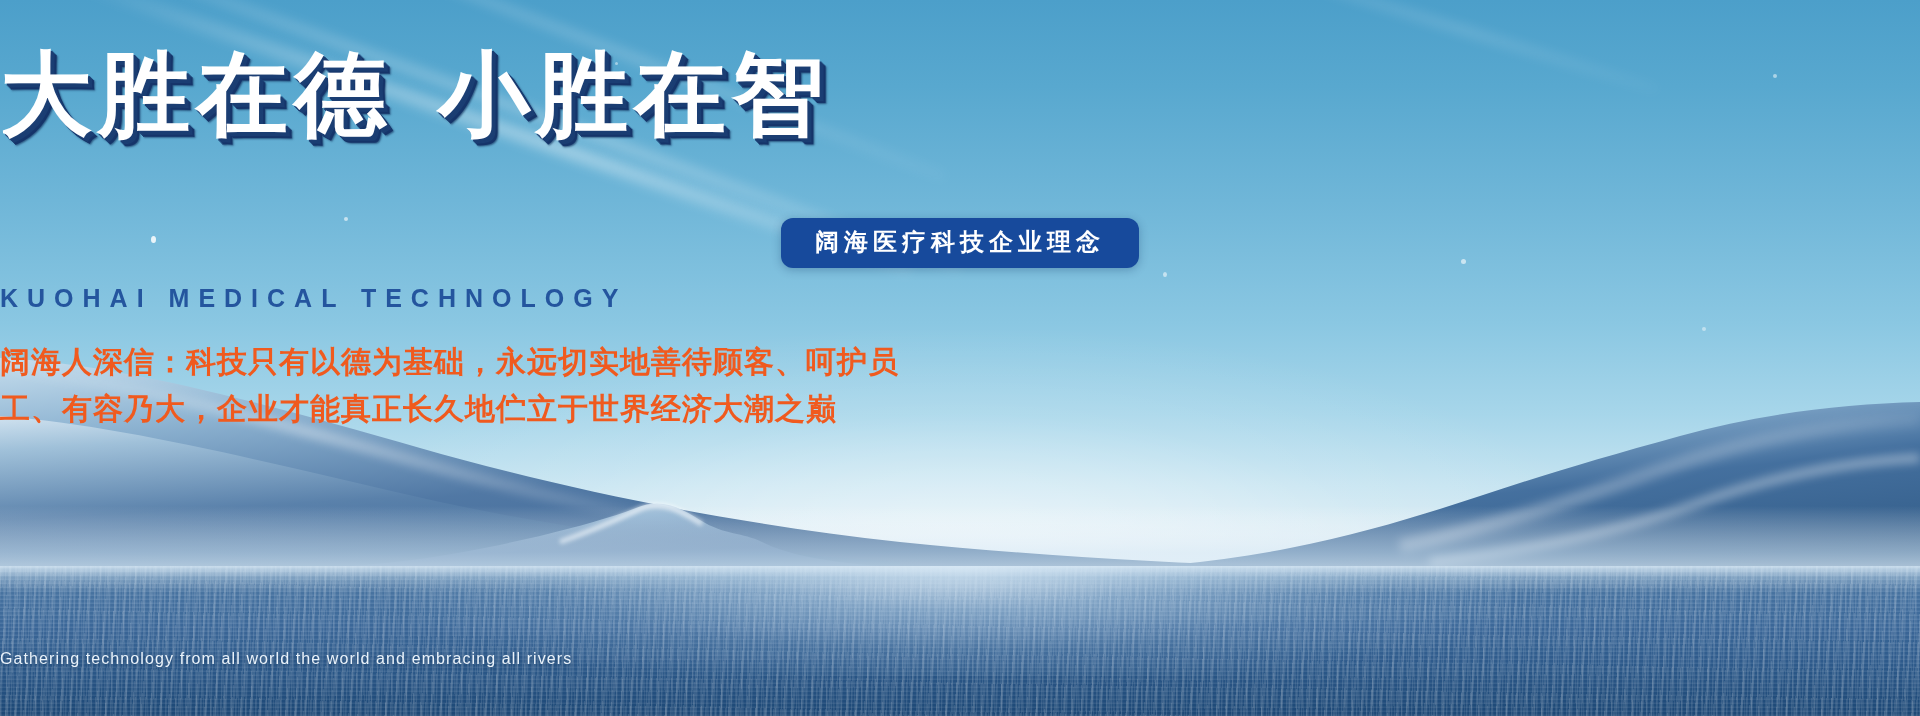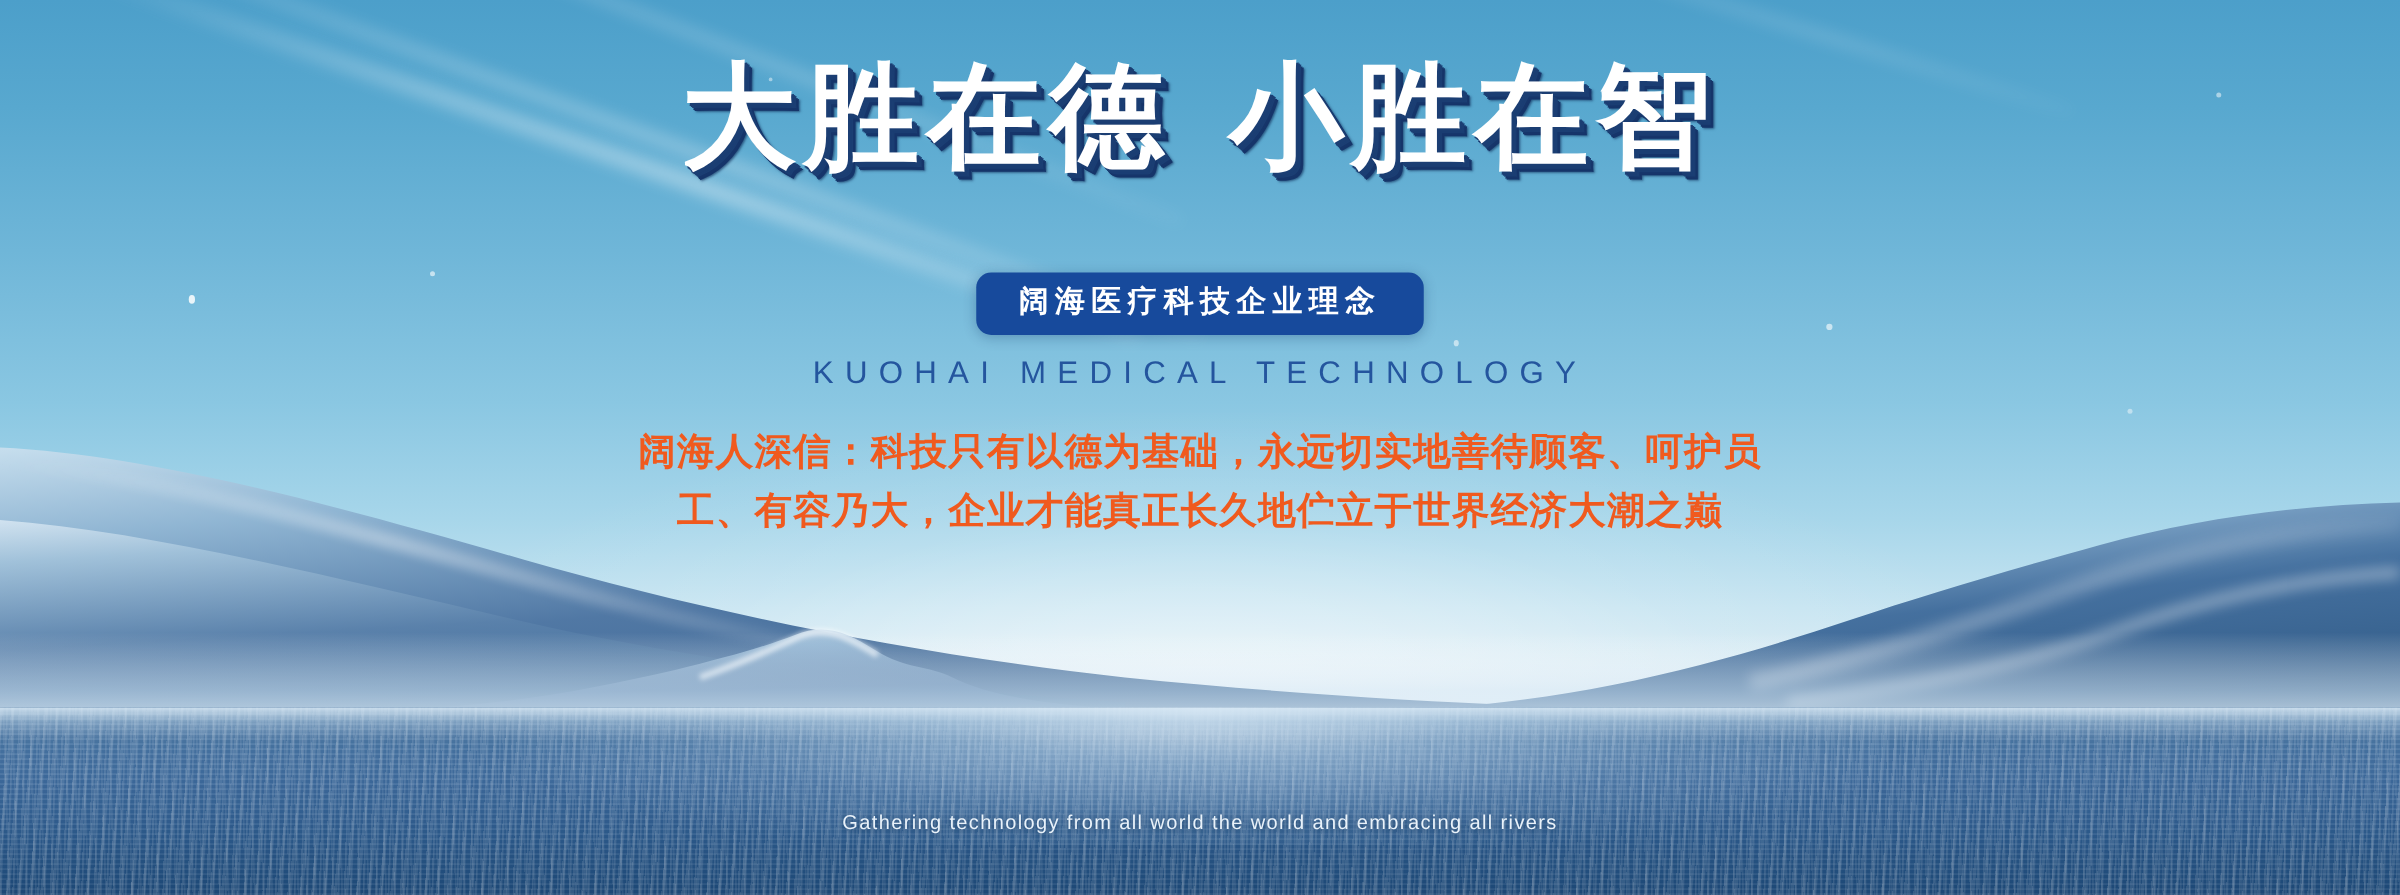--- a/index.html
+++ b/index.html
@@ -148,21 +148,20 @@
     background: linear-gradient(to bottom,
       rgba(215,232,245,0.85) 0%,
       rgba(180,208,230,0.40) 45%,
       rgba(255,255,255,0) 100%);
   }
 
   
   .content {
     position: absolute;
     inset: 0;
-    text-align: center;
   }
 
   .headline {
     position: absolute;
     top: 48px;
     left: 0;
     width: 100%;
     font-size: 92px;
     font-weight: bold;
     color: #ffffff;
@@ -195,21 +194,21 @@
     white-space: nowrap;
     box-shadow: 0 2px 10px rgba(12,45,95,0.30);
   }
 
   .subtitle-en {
     position: absolute;
     top: 284px;
     left: 0;
     width: 100%;
     font-size: 25px;
-    font-weight: 400;
+    font-weight: 700;
     color: #24559e;
     letter-spacing: 9px;
     white-space: nowrap;
   }
 
   .paragraph {
     position: absolute;
     top: 339px;
     left: 0;
     width: 100%;

